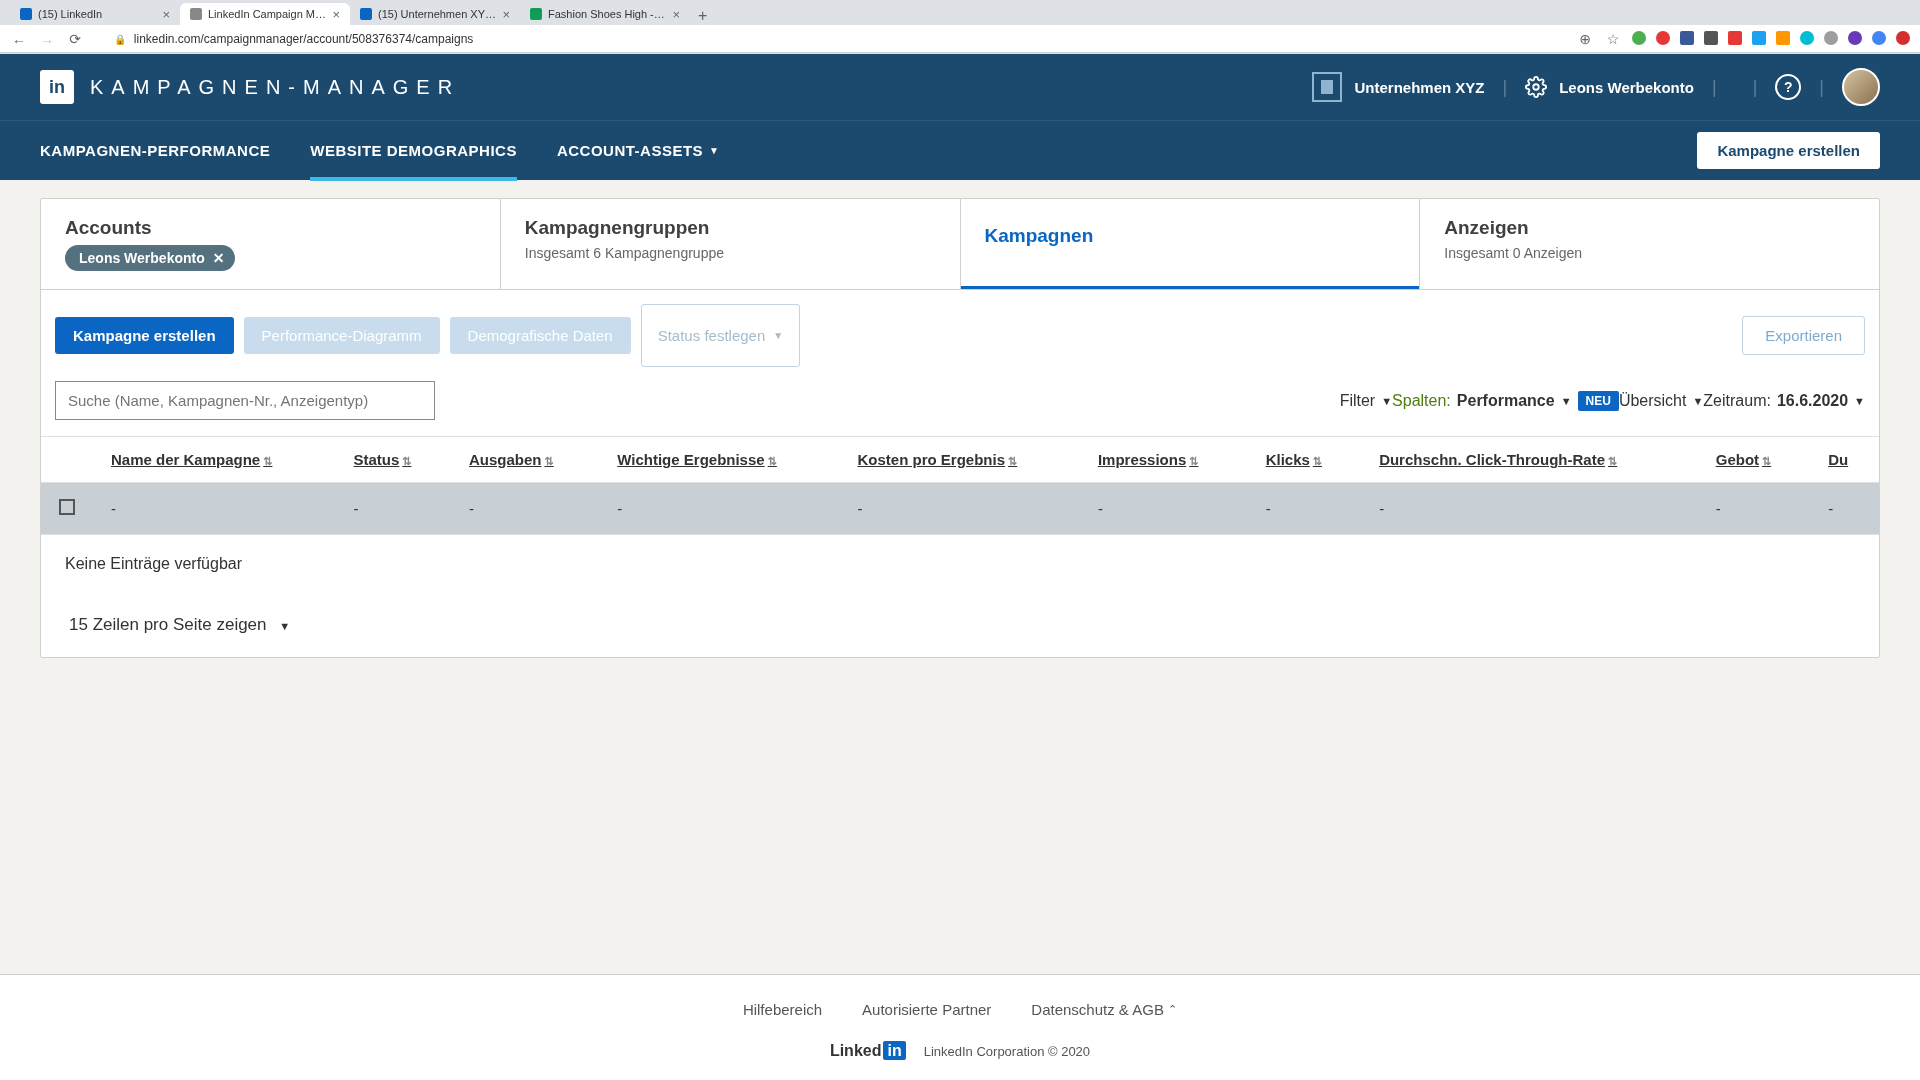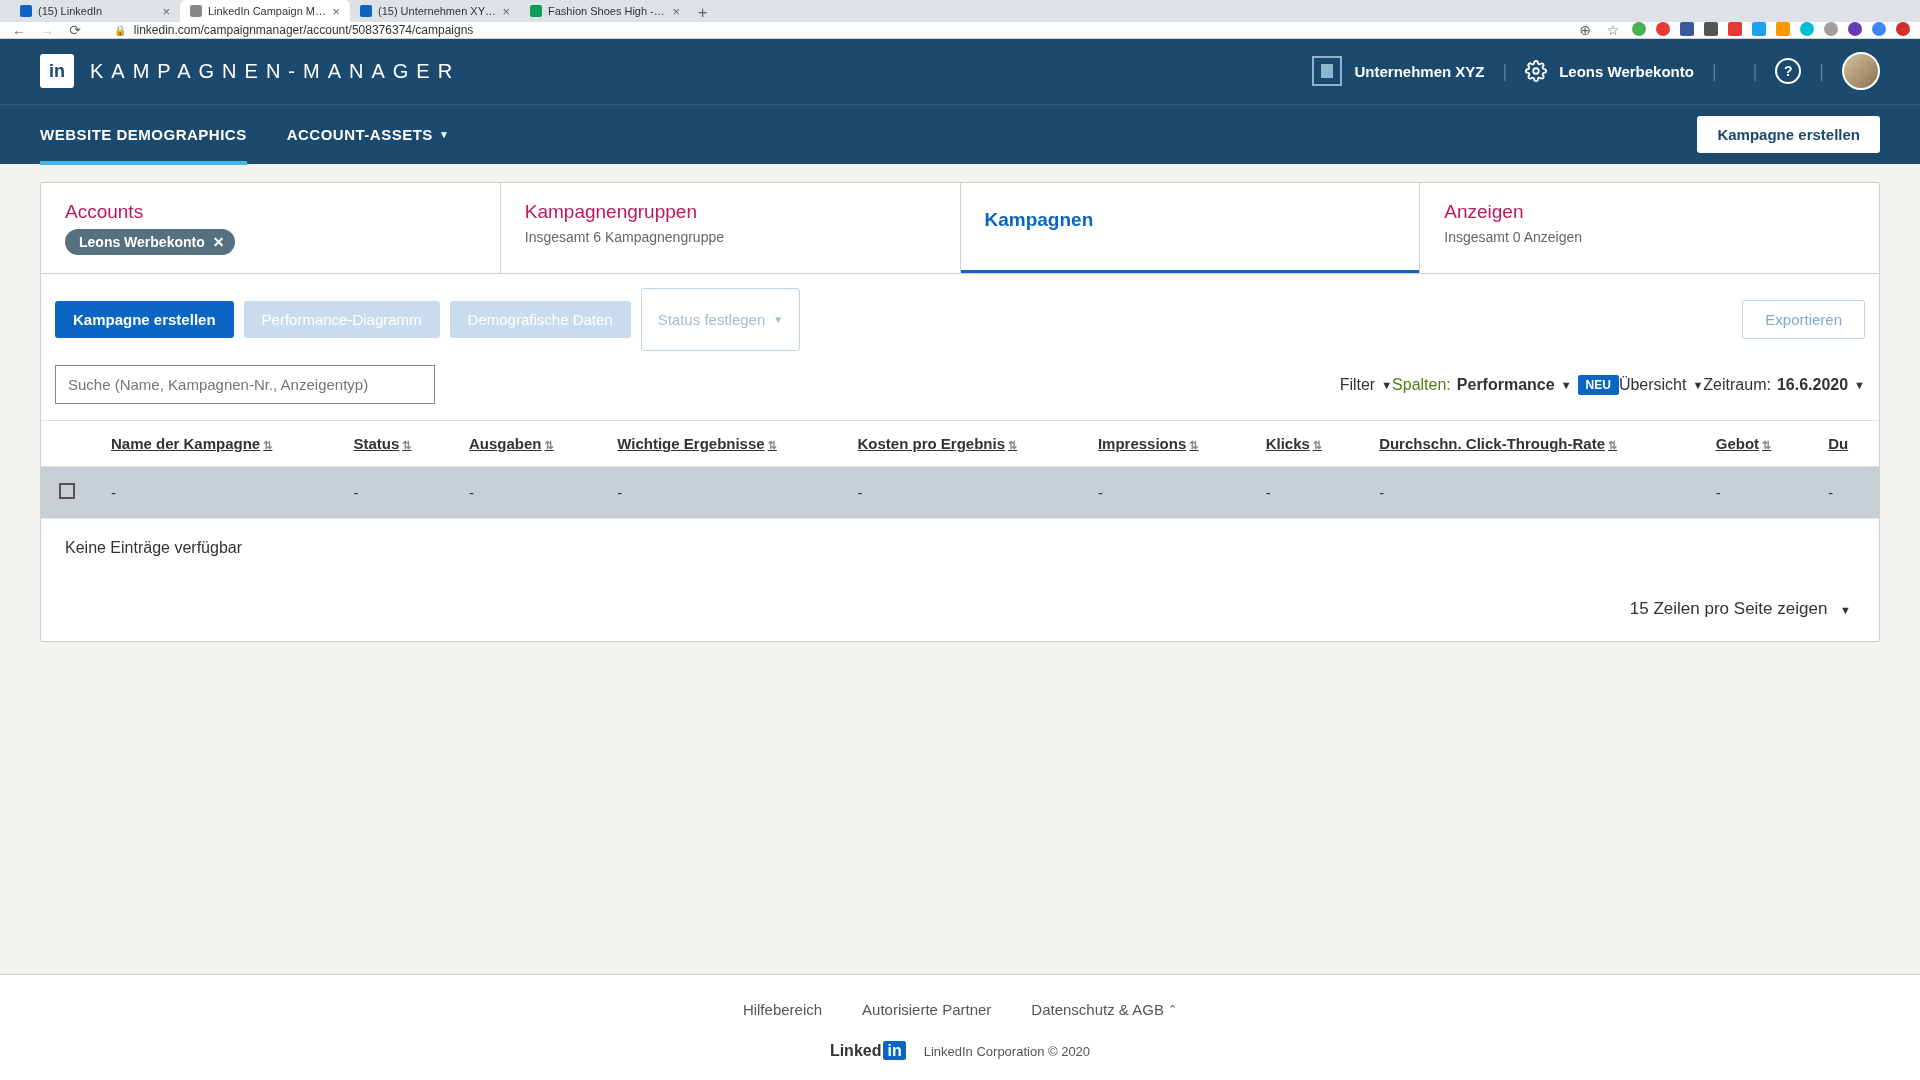--- a/index.html
+++ b/index.html
@@ -1,19 +1,19 @@
 <!DOCTYPE html>
 <html><head>
 <meta charset="utf-8">
 <style>
 * { margin: 0; padding: 0; box-sizing: border-box; font-family: -apple-system, BlinkMacSystemFont, "Segoe UI", Arial, sans-serif; }
 body { background: #f3f2ef; width: 1920px; height: 1080px; overflow: hidden; }
 
 
-.browser-chrome { background: #dee1e6; height: 38px; display: flex; flex-direction: column; }
+.browser-chrome { background: #dee1e6; height: 54px; display: flex; flex-direction: column; }
 .tab-row { display: flex; align-items: flex-end; height: 25px; padding-left: 10px; gap: 0; }
 .tab { background: #dee1e6; height: 22px; padding: 0 10px; display: flex; align-items: center; font-size: 11px; color: #333; border-radius: 6px 6px 0 0; width: 170px; gap: 6px; cursor: pointer; }
 .tab.active { background: #fff; }
 .tab-favicon { width: 12px; height: 12px; background: #0a66c2; border-radius: 2px; flex-shrink: 0; }
 .tab-favicon.green { background: #0f9d58; }
 .tab-favicon.gray { background: #888; }
 .tab-title { white-space: nowrap; overflow: hidden; text-overflow: ellipsis; flex: 1; }
 .tab-close { color: #666; font-size: 13px; }
 .new-tab { color: #5f6368; font-size: 16px; padding: 0 8px; cursor: pointer; }
 .addr-row { background: #fff; height: 28px; display: flex; align-items: center; padding: 0 10px; gap: 10px; border-bottom: 1px solid #d0d0d0; }
@@ -47,21 +47,21 @@
 
 
 .content-wrapper { padding: 18px 40px; }
 .main-card { background: #fff; border: 1px solid #d0d0d0; border-radius: 2px; }
 
 
 .level-tabs { display: flex; border-bottom: 1px solid #d0d0d0; }
 .level-tab { flex: 1; padding: 18px 24px; border-right: 1px solid #d0d0d0; cursor: pointer; }
 .level-tab:last-child { border-right: none; }
 .level-tab.active { box-shadow: inset 0 -3px 0 #0a66c2; }
-.level-title { font-size: 19px; font-weight: 400; color: #be185d; margin-bottom: 6px; }
+.level-title { font-size: 19px; font-weight: 700; color: #404040; margin-bottom: 6px; }
 .level-tab.active .level-title { color: #0a66c2; font-weight: 600; }
 .level-subtitle { font-size: 14px; color: #666; }
 .account-chip { display: inline-flex; align-items: center; background: #55707f; color: #fff; padding: 5px 10px 5px 14px; border-radius: 16px; font-size: 14px; font-weight: 600; gap: 8px; }
 .chip-x { font-size: 14px; cursor: pointer; }
 
 
 .action-toolbar { display: flex; padding: 14px 14px; gap: 10px; align-items: center; }
 .btn { padding: 10px 18px; font-size: 15px; border-radius: 3px; cursor: pointer; border: none; }
 .btn-primary { background: #0a66c2; color: #fff; font-weight: 600; }
 .btn-disabled { background: #c8dced; color: #fff; font-weight: 400; cursor: default; }
@@ -83,21 +83,21 @@
 .data-table { width: 100%; border-collapse: collapse; }
 .table-wrapper { overflow-x: hidden; }
 .data-table th { text-align: left; padding: 14px 18px; font-size: 15px; font-weight: 600; color: #333; border-top: 1px solid #e0e0e0; border-bottom: 1px solid #e0e0e0; white-space: nowrap; text-decoration: underline; }
 .sort-icon { font-size: 11px; color: #888; margin-left: 3px; }
 .data-table td { padding: 16px 18px; font-size: 15px; color: #333; border-bottom: 1px solid #e0e0e0; }
 .summary-row td { background: #c8d0d6; }
 .row-checkbox { width: 16px; height: 16px; border: 2px solid #555; display: inline-block; }
 .empty-msg { padding: 20px 24px; font-size: 16px; color: #333; }
 
 
-.pagination-row { padding: 22px 28px; text-align: right; font-size: 17px; color: #333; }
+.pagination-row { padding: 22px 28px; font-size: 17px; color: #333; }
 
 
 .footer { position: fixed; bottom: 0; left: 0; right: 0; border-top: 1px solid #d0d0d0; background: #fff; padding: 26px 0 20px; text-align: center; }
 .footer-links { display: flex; justify-content: center; gap: 40px; font-size: 15px; color: #555; margin-bottom: 24px; }
 .footer-link { cursor: pointer; display: flex; align-items: center; gap: 4px; }
 .footer-brand { display: flex; justify-content: center; align-items: center; gap: 18px; font-size: 13px; color: #555; }
 .footer-logo { font-weight: 700; font-size: 16px; color: #333; }
 .footer-logo-in { background: #0a66c2; color: #fff; padding: 1px 4px; border-radius: 2px; margin-left: 2px; }
 </style>
 </head>
@@ -169,20 +169,23 @@
     </svg>
   <div class="konto-name">Leons Werbekonto</div>
   <span class="header-sep">|</span>
   <span class="header-sep">|</span>
   <div class="help-circle">?</div>
   <span class="header-sep">|</span>
   <div class="avatar"></div>
 </div>
 
 <div class="nav-tabs">
+  <div class="nav-tab">
+      <span>KAMPAGNEN-PERFORMANCE</span>
+    </div>
   <div class="nav-tab active">
       <span>WEBSITE DEMOGRAPHICS</span>
     </div>
   <div class="nav-tab">
       <span>ACCOUNT-ASSETS</span>
       <span class="nav-caret">▼</span>
     </div>
   <div class="nav-spacer"></div>
   <div class="create-campaign-btn">Kampagne erstellen</div>
 </div>

